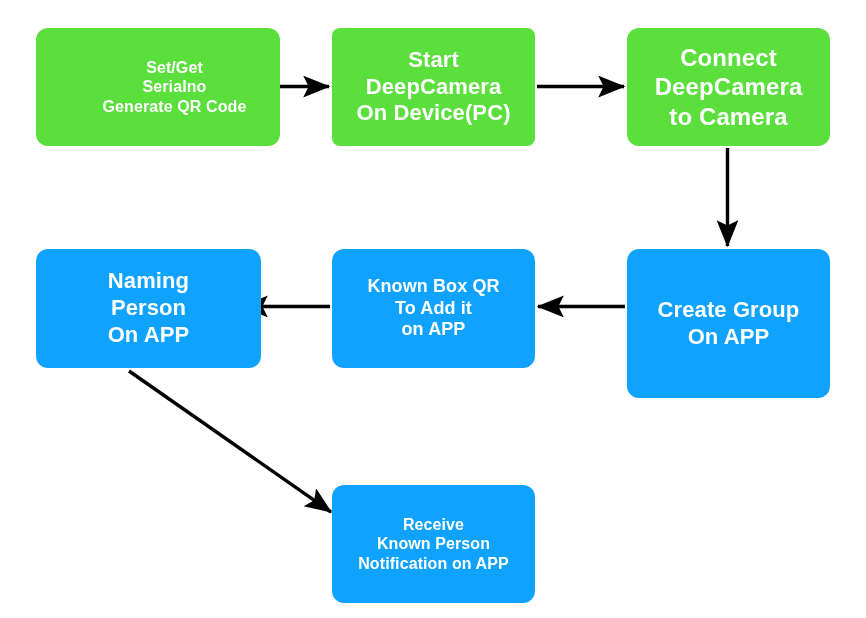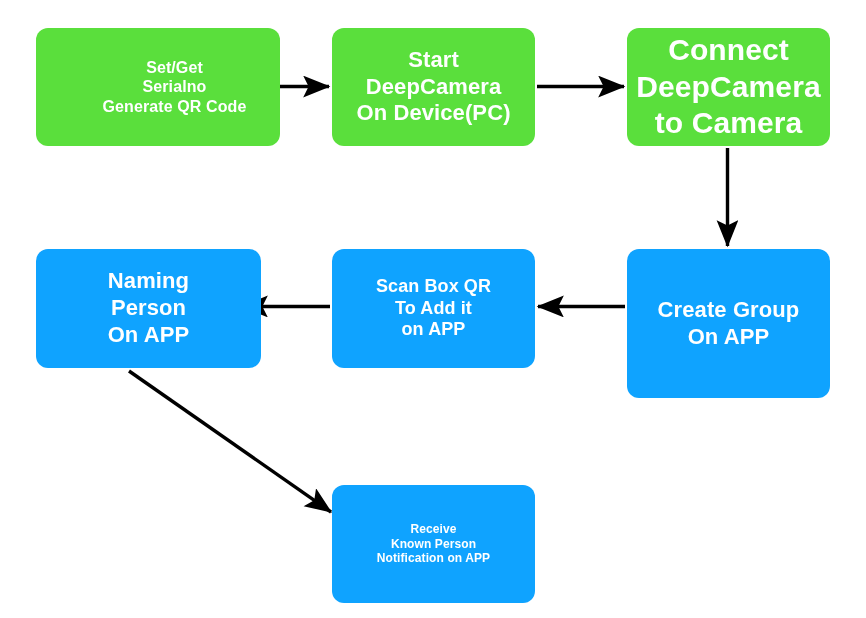--- a/index.html
+++ b/index.html
@@ -31,28 +31,28 @@
     white-space: pre-line;
     letter-spacing: 0.1px;
     padding: 2px 6px;
     text-rendering: optimizeLegibility;
   }
   .node.green { background: #5ADF3C; }
   .node.blue  { background: #0FA3FF; }
 
   
   #node-serialno   { left: 36px;  top: 28px;  width: 244px; height: 118px; font-size: 16px; padding-left: 39px; }
-  #node-start      { left: 332px; top: 28px;  width: 203px; height: 118px; font-size: 22px; }
-  #node-connect    { left: 627px; top: 28px;  width: 203px; height: 118px; font-size: 30px; }
+  #node-start      { left: 332px; top: 28px;  width: 203px; height: 118px; font-size: 22px; border-radius: 8px; }
+  #node-connect    { left: 627px; top: 28px;  width: 203px; height: 118px; font-size: 24px; }
 
   #node-naming     { left: 36px;  top: 249px; width: 225px; height: 119px; font-size: 22px; }
   #node-scanqr     { left: 332px; top: 249px; width: 203px; height: 119px; font-size: 18px; }
   #node-creategrp  { left: 627px; top: 249px; width: 203px; height: 149px; font-size: 22px; }
 
-  #node-receive    { left: 332px; top: 485px; width: 203px; height: 118px; font-size: 12px; }
+  #node-receive    { left: 332px; top: 485px; width: 203px; height: 118px; font-size: 16px; }
 
   .edges {
     position: absolute;
     left: 0;
     top: 0;
     width: 866px;
     height: 618px;
     pointer-events: none;
   }
 </style>
@@ -89,21 +89,21 @@
 DeepCamera
 On Device(PC)</div>
 
   <div class="node green" id="node-connect">Connect
 DeepCamera
 to Camera</div>
 
   <div class="node blue" id="node-creategrp">Create Group
 On APP</div>
 
-  <div class="node blue" id="node-scanqr">Scan Box QR
+  <div class="node blue" id="node-scanqr">Known Box QR
 To Add it
 on APP</div>
 
   <div class="node blue" id="node-naming">Naming
 Person
 On APP</div>
 
   <div class="node blue" id="node-receive">Receive
 Known Person
 Notification on APP</div>

